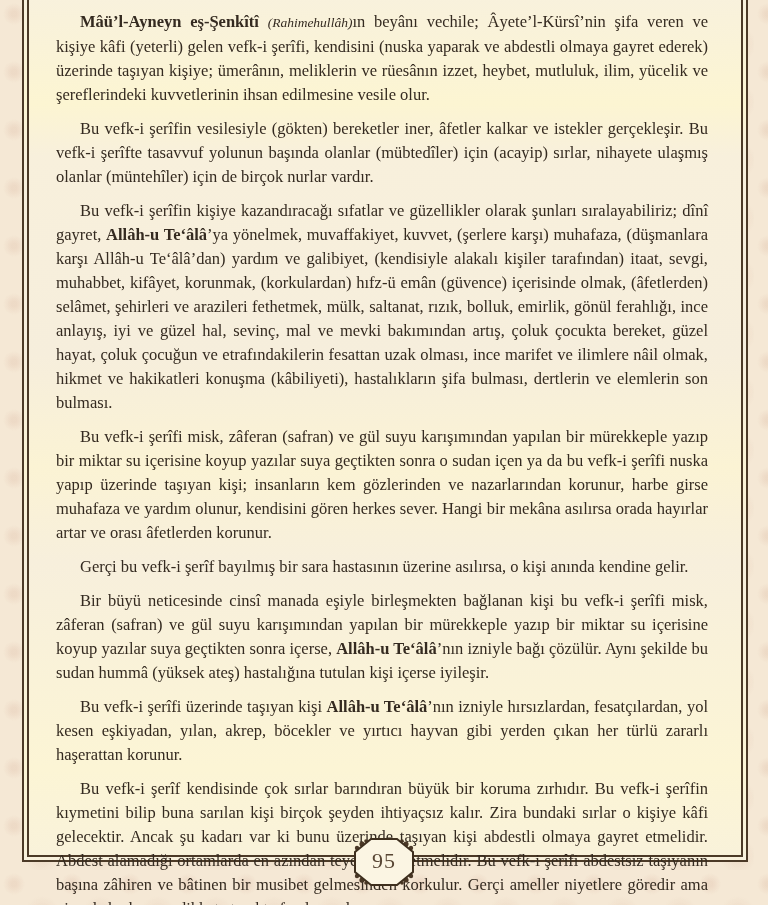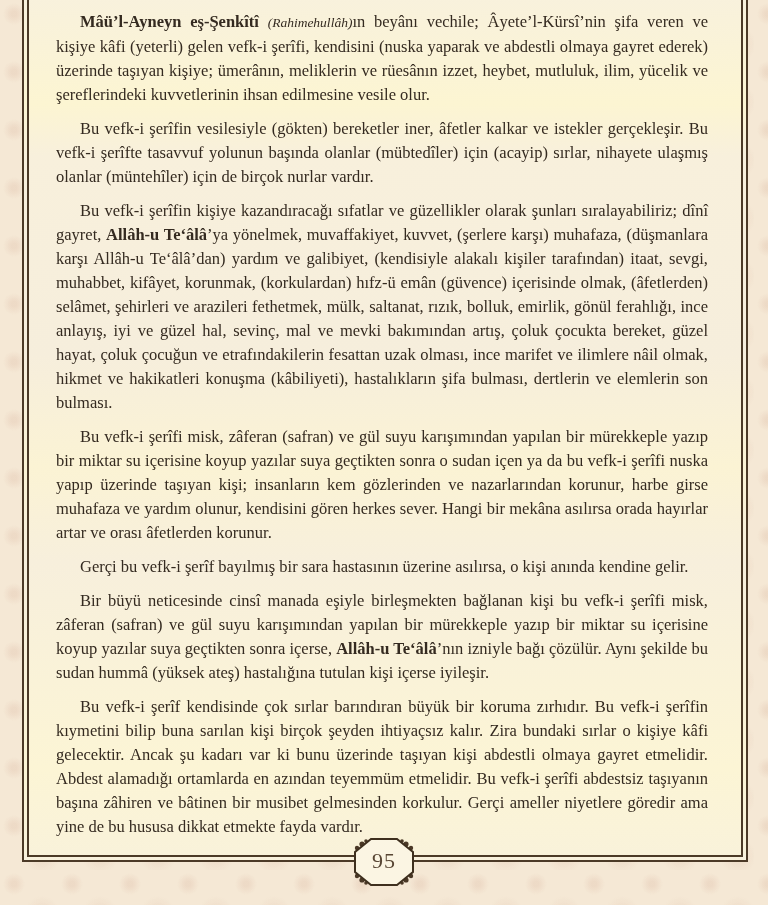--- a/index.html
+++ b/index.html
@@ -51,20 +51,21 @@
 
 <div class="frame">
   <div class="content">
     <div>
         <p class="para"><span class="seg-bold">Mâü’l-Ayneyn eş-Şenkîtî </span><span class="seg-italic">(Rahimehullâh)</span><span class="seg-normal">ın beyânı vechile; Âyete’l-Kürsî’nin şifa veren ve kişiye kâfi (yeterli) gelen vefk-i şerîfi, kendisini (nuska yaparak ve abdestli olmaya gayret ederek) üzerinde taşıyan kişiye; ümerânın, meliklerin ve rüesânın izzet, heybet, mutluluk, ilim, yücelik ve şereflerindeki kuvvetlerinin ihsan edilmesine vesile olur.</span></p>
         <p class="para"><span class="seg-normal">Bu vefk-i şerîfin vesilesiyle (gökten) bereketler iner, âfetler kalkar ve istekler gerçekleşir. Bu vefk-i şerîfte tasavvuf yolunun başında olanlar (mübtedîler) için (acayip) sırlar, nihayete ulaşmış olanlar (müntehîler) için de birçok nurlar vardır.</span></p>
         <p class="para"><span class="seg-normal">Bu vefk-i şerîfin kişiye kazandıracağı sıfatlar ve güzellikler olarak şunları sıralayabiliriz; dînî gayret, </span><span class="seg-bold">Allâh-u Te‘âlâ</span><span class="seg-normal">’ya yönelmek, muvaffakiyet, kuvvet, (şerlere karşı) muhafaza, (düşmanlara karşı Allâh-u Te‘âlâ’dan) yardım ve galibiyet, (kendisiyle alakalı kişiler tarafından) itaat, sevgi, muhabbet, kifâyet, korunmak, (korkulardan) hıfz-ü emân (güvence) içerisinde olmak, (âfetlerden) selâmet, şehirleri ve arazileri fethetmek, mülk, saltanat, rızık, bolluk, emirlik, gönül ferahlığı, ince anlayış, iyi ve güzel hal, sevinç, mal ve mevki bakımından artış, çoluk çocukta bereket, güzel hayat, çoluk çocuğun ve etrafındakilerin fesattan uzak olması, ince marifet ve ilimlere nâil olmak, hikmet ve hakikatleri konuşma (kâbiliyeti), hastalıkların şifa bulması, dertlerin ve elemlerin son bulması.</span></p>
         <p class="para"><span class="seg-normal">Bu vefk-i şerîfi misk, zâferan (safran) ve gül suyu karışımından yapılan bir mürekkeple yazıp bir miktar su içerisine koyup yazılar suya geçtikten sonra o sudan içen ya da bu vefk-i şerîfi nuska yapıp üzerinde taşıyan kişi; insanların kem gözlerinden ve nazarlarından korunur, harbe girse muhafaza ve yardım olunur, kendisini gören herkes sever. Hangi bir mekâna asılırsa orada hayırlar artar ve orası âfetlerden korunur.</span></p>
         <p class="para"><span class="seg-normal">Gerçi bu vefk-i şerîf bayılmış bir sara hastasının üzerine asılırsa, o kişi anında kendine gelir.</span></p>
         <p class="para"><span class="seg-normal">Bir büyü neticesinde cinsî manada eşiyle birleşmekten bağlanan kişi bu vefk-i şerîfi misk, zâferan (safran) ve gül suyu karışımından yapılan bir mürekkeple yazıp bir miktar su içerisine koyup yazılar suya geçtikten sonra içerse, </span><span class="seg-bold">Allâh-u Te‘âlâ</span><span class="seg-normal">’nın izniyle bağı çözülür. Aynı şekilde bu sudan hummâ (yüksek ateş) hastalığına tutulan kişi içerse iyileşir.</span></p>
+        <p class="para"><span class="seg-normal">Bu vefk-i şerîfi üzerinde taşıyan kişi </span><span class="seg-bold">Allâh-u Te‘âlâ</span><span class="seg-normal">’nın izniyle hırsızlardan, fesatçılardan, yol kesen eşkiyadan, yılan, akrep, böcekler ve yırtıcı hayvan gibi yerden çıkan her türlü zararlı haşerattan korunur.</span></p>
         <p class="para"><span class="seg-normal">Bu vefk-i şerîf kendisinde çok sırlar barındıran büyük bir koruma zırhıdır. Bu vefk-i şerîfin kıymetini bilip buna sarılan kişi birçok şeyden ihtiyaçsız kalır. Zira bundaki sırlar o kişiye kâfi gelecektir. Ancak şu kadarı var ki bunu üzerinde taşıyan kişi abdestli olmaya gayret etmelidir. Abdest alamadığı ortamlarda en azından teyemmüm etmelidir. Bu vefk-i şerîfi abdestsiz taşıyanın başına zâhiren ve bâtinen bir musibet gelmesinden korkulur. Gerçi ameller niyetlere göredir ama yine de bu hususa dikkat etmekte fayda vardır.</span></p>
       </div>
   </div>
 </div>
 
 <div class="badge">
   <svg width="78" height="56" viewBox="0 0 78 56">
 
     <g fill="#4a3826">
       <circle cx="17" cy="8" r="2.6"></circle>

